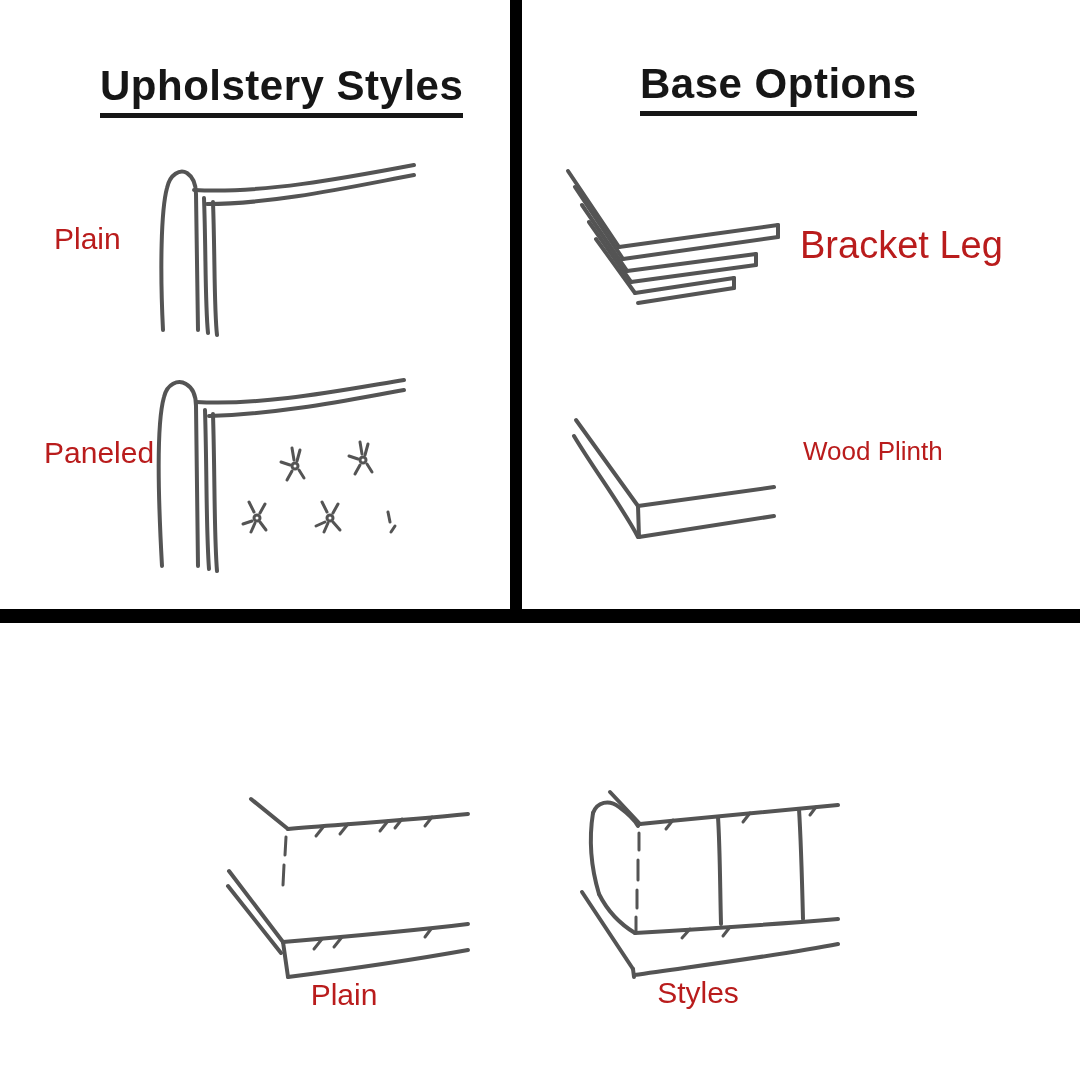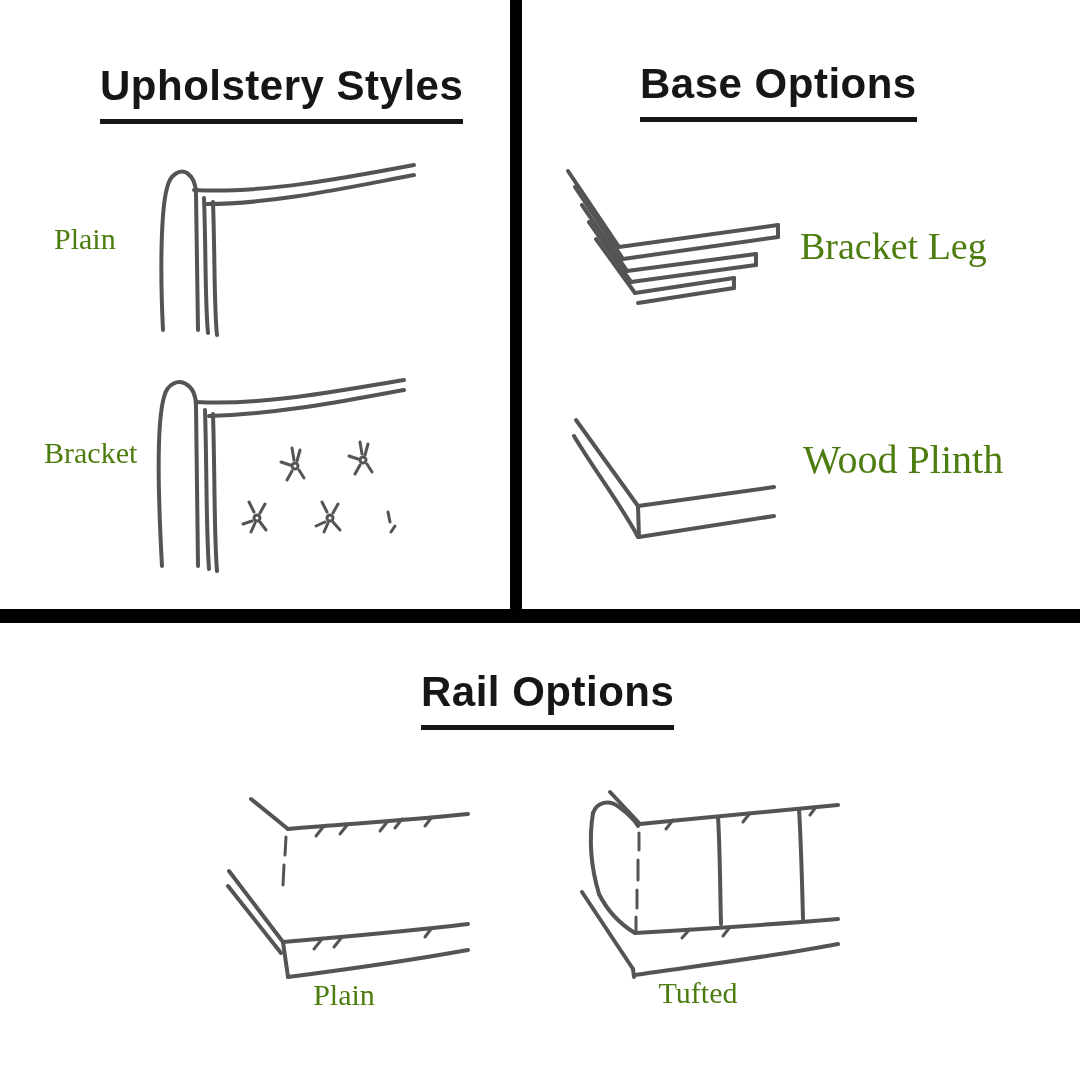--- a/index.html
+++ b/index.html
@@ -19,28 +19,27 @@
     position: absolute;
     font-size: 42px;
     font-weight: bold;
     color: #161616;
     letter-spacing: 0.5px;
     white-space: nowrap;
   }
   .section-title .u {
     display: inline-block;
     border-bottom: 5px solid #161616;
-    padding-bottom: 9px;
+    padding-bottom: 3px;
   }
   .item-label {
     position: absolute;
     font-size: 30px;
-    color: #4d7c0f;
+    color: #b91c1c;
     white-space: nowrap;
-    font-family: Liberation Serif, serif;
   }
   .centered { transform: translateX(-50%); }
 
   svg.sketch { position: absolute; overflow: visible; }
   svg.sketch path, svg.sketch circle {
     fill: none;
     stroke: #545454;
     stroke-width: 4;
     stroke-linecap: round;
     stroke-linejoin: round;
@@ -59,21 +58,21 @@
   <div class="item-label" style="left:54px; top:222px;">Plain</div>
 
   <svg class="sketch" style="left:150px; top:158px;" width="270" height="178" viewBox="0 0 270 178">
     <path d="M13,172 C10,112 11,52 17,30 C20,16 30,11 37,15 C43,19 46,26 46,36 L48,172"></path>
     <path d="M54,40 C56,95 55,145 58,175"></path>
     <path d="M63,44 C65,100 64,150 67,177"></path>
     <path d="M44,32 C110,36 195,20 264,7"></path>
     <path d="M57,46 C125,46 205,28 264,17"></path>
   </svg>
 
-  <div class="item-label" style="left:44px; top:436px;">Bracket</div>
+  <div class="item-label" style="left:44px; top:436px;">Paneled</div>
 
   <svg class="sketch" style="left:148px; top:376px;" width="265" height="196" viewBox="0 0 265 196">
     <path d="M14,190 C9,100 10,42 16,21 C19,8 30,3 38,8 C45,12 48,20 48,30 L50,190"></path>
     <path d="M57,34 C59,100 58,152 61,193"></path>
     <path d="M65,38 C67,105 66,158 69,195"></path>
     <path d="M48,26 C115,30 195,14 256,4"></path>
     <path d="M61,40 C135,38 210,22 256,14"></path>
     <g class="thin">
       <path class="thin" d="M144,72 L146,84"></path>
         <path class="thin" d="M152,74 L149,85"></path>
@@ -136,28 +135,25 @@
   <div class="item-label" style="left:800px; top:224px; font-size:38px;">Bracket Leg</div>
 
   <svg class="sketch" style="left:568px; top:413px;" width="222" height="136" viewBox="0 0 222 136">
     <path d="M8,7 L70,93"></path>
     <path d="M6,23 C25,55 55,95 70,124"></path>
     <path d="M70,93 L71,124"></path>
     <path d="M70,93 L206,74"></path>
     <path d="M71,124 L206,103"></path>
   </svg>
 
-  <div class="item-label" style="left:803px; top:436px; font-size:40px;">Wood Plinth</div>
+  <div class="item-label" style="left:803px; top:436px; font-size:26px;">Wood Plinth</div>
 
   <div class="divider" id="v-divider"></div>
   <div class="divider" id="h-divider"></div>
 
-  <div class="section-title" style="left:421px; top:668px;">
-    <span class="u">Rail Options</span>
-  </div>
 
   <svg class="sketch" style="left:224px; top:793px;" width="252" height="188" viewBox="0 0 252 188">
     <path d="M27,6 L64,36"></path>
     <path d="M64,36 C125,31 185,27 244,21"></path>
     <path class="thin" d="M100,33 l-8,10"></path>
     <path class="thin" d="M124,31 l-8,10"></path>
     <path class="thin" d="M164,28 l-8,10"></path>
     <path class="thin" d="M178,26 l-7,9"></path>
     <path class="thin" d="M208,24 l-7,9"></path>
     <path class="thin" d="M62,44 L61,62"></path>
@@ -190,15 +186,15 @@
     <path d="M221,23 C223,55 224,92 225,133"></path>
     <path d="M57,147 C125,143 200,138 260,133"></path>
     <path class="thin" d="M112,143 l-8,9"></path>
     <path class="thin" d="M152,141 l-7,9"></path>
     <path d="M21,108 C29,124 42,138 57,147"></path>
     <path d="M4,106 L55,183"></path>
     <path d="M55,183 L56,191"></path>
     <path d="M56,189 C140,177 210,168 260,158"></path>
   </svg>
 
-  <div class="item-label centered" style="left:698px; top:976px;">Tufted</div>
+  <div class="item-label centered" style="left:698px; top:976px;">Styles</div>
 
 </div>
 
 </body></html>

